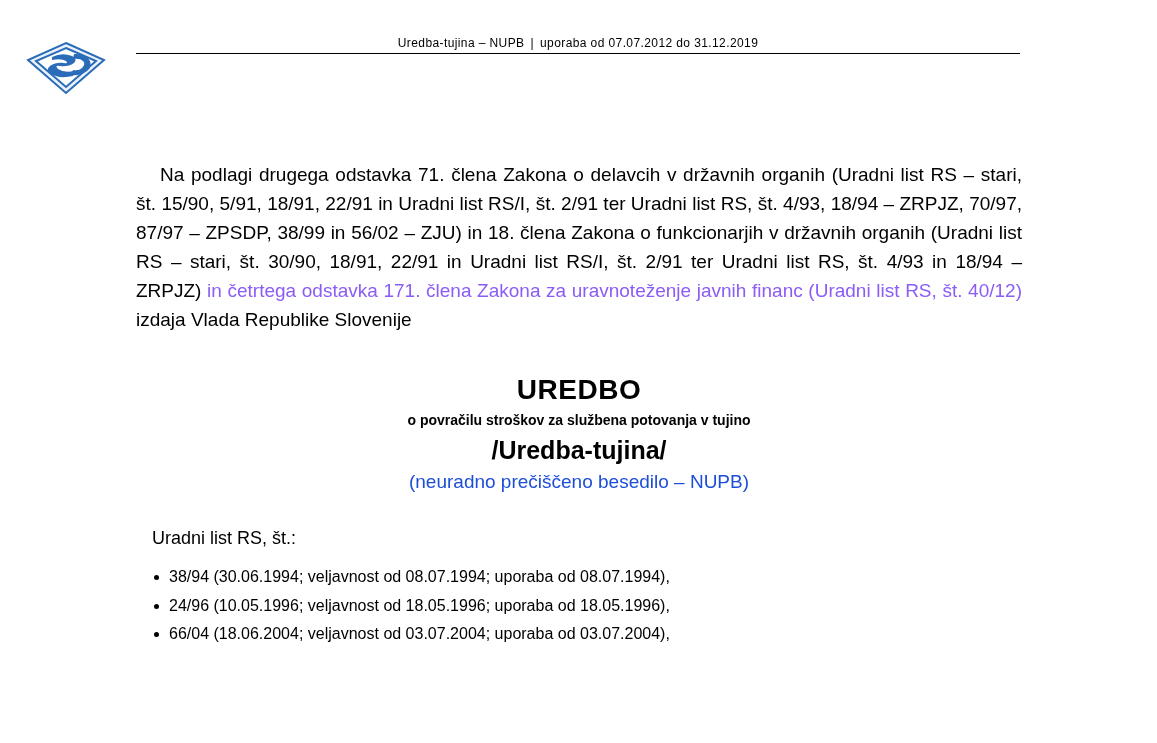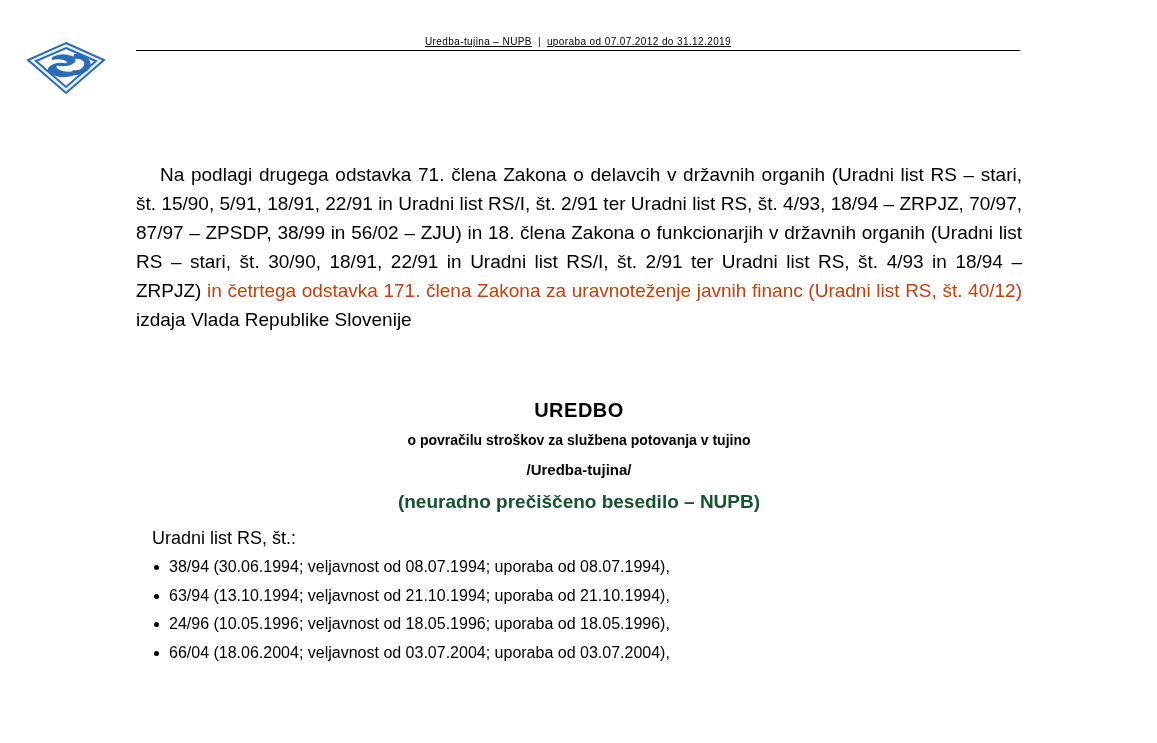--- a/index.html
+++ b/index.html
@@ -31,26 +31,25 @@
     width: 88px;
     height: 56px;
   }
   .header-rule-wrap {
     position: absolute;
     left: 136px;
     top: 0;
     width: 884px;
   }
   .header-text {
-    font-size: 10px;
+    font-size: 12px;
     letter-spacing: 0.4px;
     text-align: center;
     padding-bottom: 3px;
     white-space: nowrap;
-    text-decoration: underline;
   }
   .header-text .sep {
     display: inline-block;
     padding: 0 6px;
     font-weight: normal;
   }
   .header-rule {
     border-bottom: 1.2px solid #000;
     width: 100%;
   }
@@ -67,67 +66,66 @@
     line-height: 29px;
     text-align: justify;
     text-justify: inter-word;
     margin: 0;
   }
   .para .indent {
     display: inline-block;
     width: 24px;
   }
   .red {
-    color: #c2410c;
+    color: #8b5cf6;
   }
 
   
   .title-block {
     position: absolute;
     left: 136px;
     top: 375px;
     width: 886px;
     text-align: center;
   }
   .title-main {
-    font-size: 20px;
+    font-size: 28px;
     font-weight: bold;
     line-height: 30px;
     letter-spacing: 0.5px;
-    margin-top: 20px;
   }
   .title-sub {
     font-size: 14px;
     font-weight: bold;
     line-height: 30px;
   }
   .title-alt {
-    font-size: 15px;
+    font-size: 25px;
     font-weight: bold;
     line-height: 30px;
   }
   .title-note {
     font-size: 19px;
-    font-weight: bold;
+    font-weight: normal;
     line-height: 30px;
-    color: #14532d;
+    color: #1d4ed8;
     margin-top: 2px;
   }
 
   
   .gazette {
     position: absolute;
     left: 152px;
     top: 524px;
     width: 880px;
   }
   .gazette-label {
     font-size: 18px;
     line-height: 28px;
-    margin-bottom: 1px;
+    margin-bottom: 11px;
   }
   ul.gazette-list {
     list-style: none;
     margin: 0;
     padding: 0;
   }
   ul.gazette-list li {
     font-size: 16px;
     line-height: 28.5px;
     position: relative;
@@ -180,17 +178,16 @@
   <div class="title-main">UREDBO</div>
   <div class="title-sub">o povračilu stroškov za službena potovanja v tujino</div>
   <div class="title-alt">/Uredba-tujina/</div>
   <div class="title-note">(neuradno prečiščeno besedilo – NUPB)</div>
 </div>
 
 <div class="gazette">
   <div class="gazette-label">Uradni list RS, št.:</div>
   <ul class="gazette-list">
     <li>38/94 (30.06.1994; veljavnost od 08.07.1994; uporaba od 08.07.1994),</li>
-    <li>63/94 (13.10.1994; veljavnost od 21.10.1994; uporaba od 21.10.1994),</li>
     <li>24/96 (10.05.1996; veljavnost od 18.05.1996; uporaba od 18.05.1996),</li>
     <li>66/04 (18.06.2004; veljavnost od 03.07.2004; uporaba od 03.07.2004),</li>
   </ul>
 </div>
 
 </body></html>

